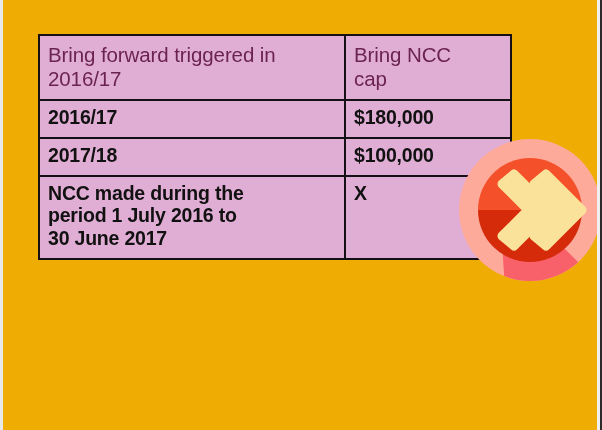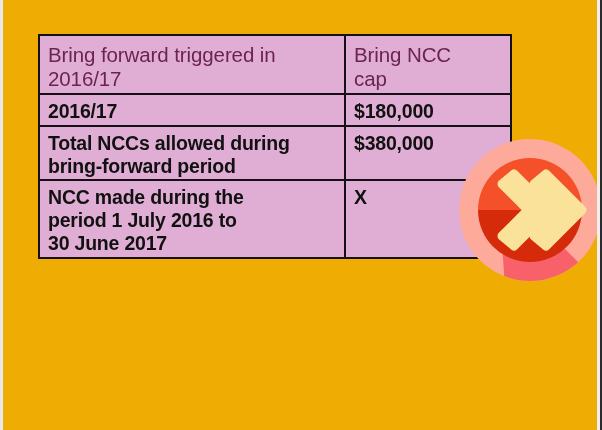--- a/index.html
+++ b/index.html
@@ -36,21 +36,21 @@
     top: 34px;
     width: 436px;
     border-collapse: collapse;
     table-layout: fixed;
     z-index: 10;
     background: #e0aed4;
   }
   #ncc-table td {
     background: #e0aed4;
     border: 2px solid #151015;
-    padding: 5px 8px 2px 8px;
+    padding: 5px 8px 8px 8px;
     vertical-align: top;
     line-height: 1.17;
     font-size: 19.5px;
     color: #111111;
     font-weight: bold;
     letter-spacing: -0.2px;
     white-space: pre-line;
     overflow: visible;
   }
   #ncc-table td.col-label { width: 288px; }
@@ -97,27 +97,26 @@
 2016/17</td>
         <td class="col-value">Bring NCC
 cap</td>
       </tr>
 
       <tr>
         <td class="col-label">2016/17</td>
         <td class="col-value">$180,000</td>
       </tr>
 
+      <tr>
+        <td class="col-label">2017/18</td>
+        <td class="col-value">$100,000</td>
+      </tr>
 
 
-      <tr>
-        <td class="col-label">Total NCCs allowed during
-bring-forward period</td>
-        <td class="col-value">$380,000</td>
-      </tr>
 
       <tr>
         <td class="col-label">NCC made during the
 period 1 July 2016 to
 30 June 2017</td>
         <td class="col-value">X</td>
       </tr>
 
     </tbody>
   </table>

